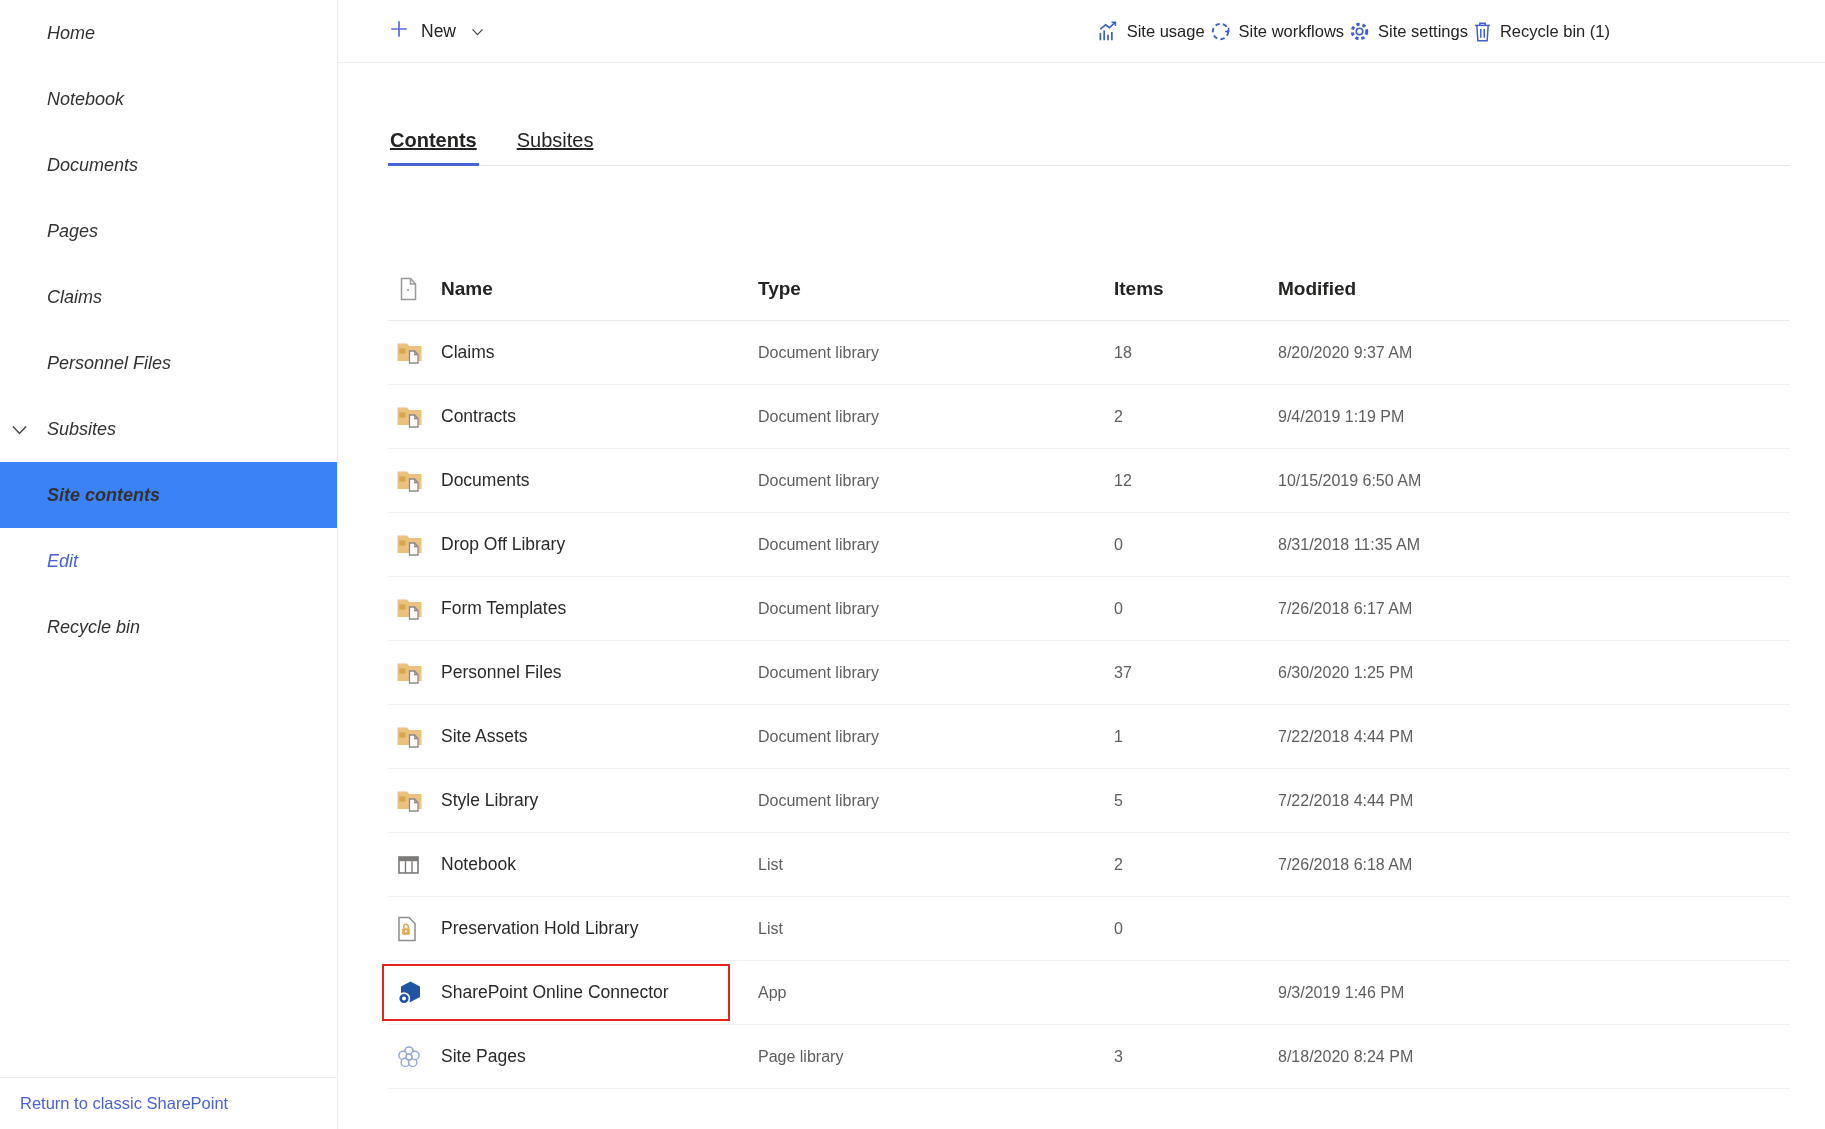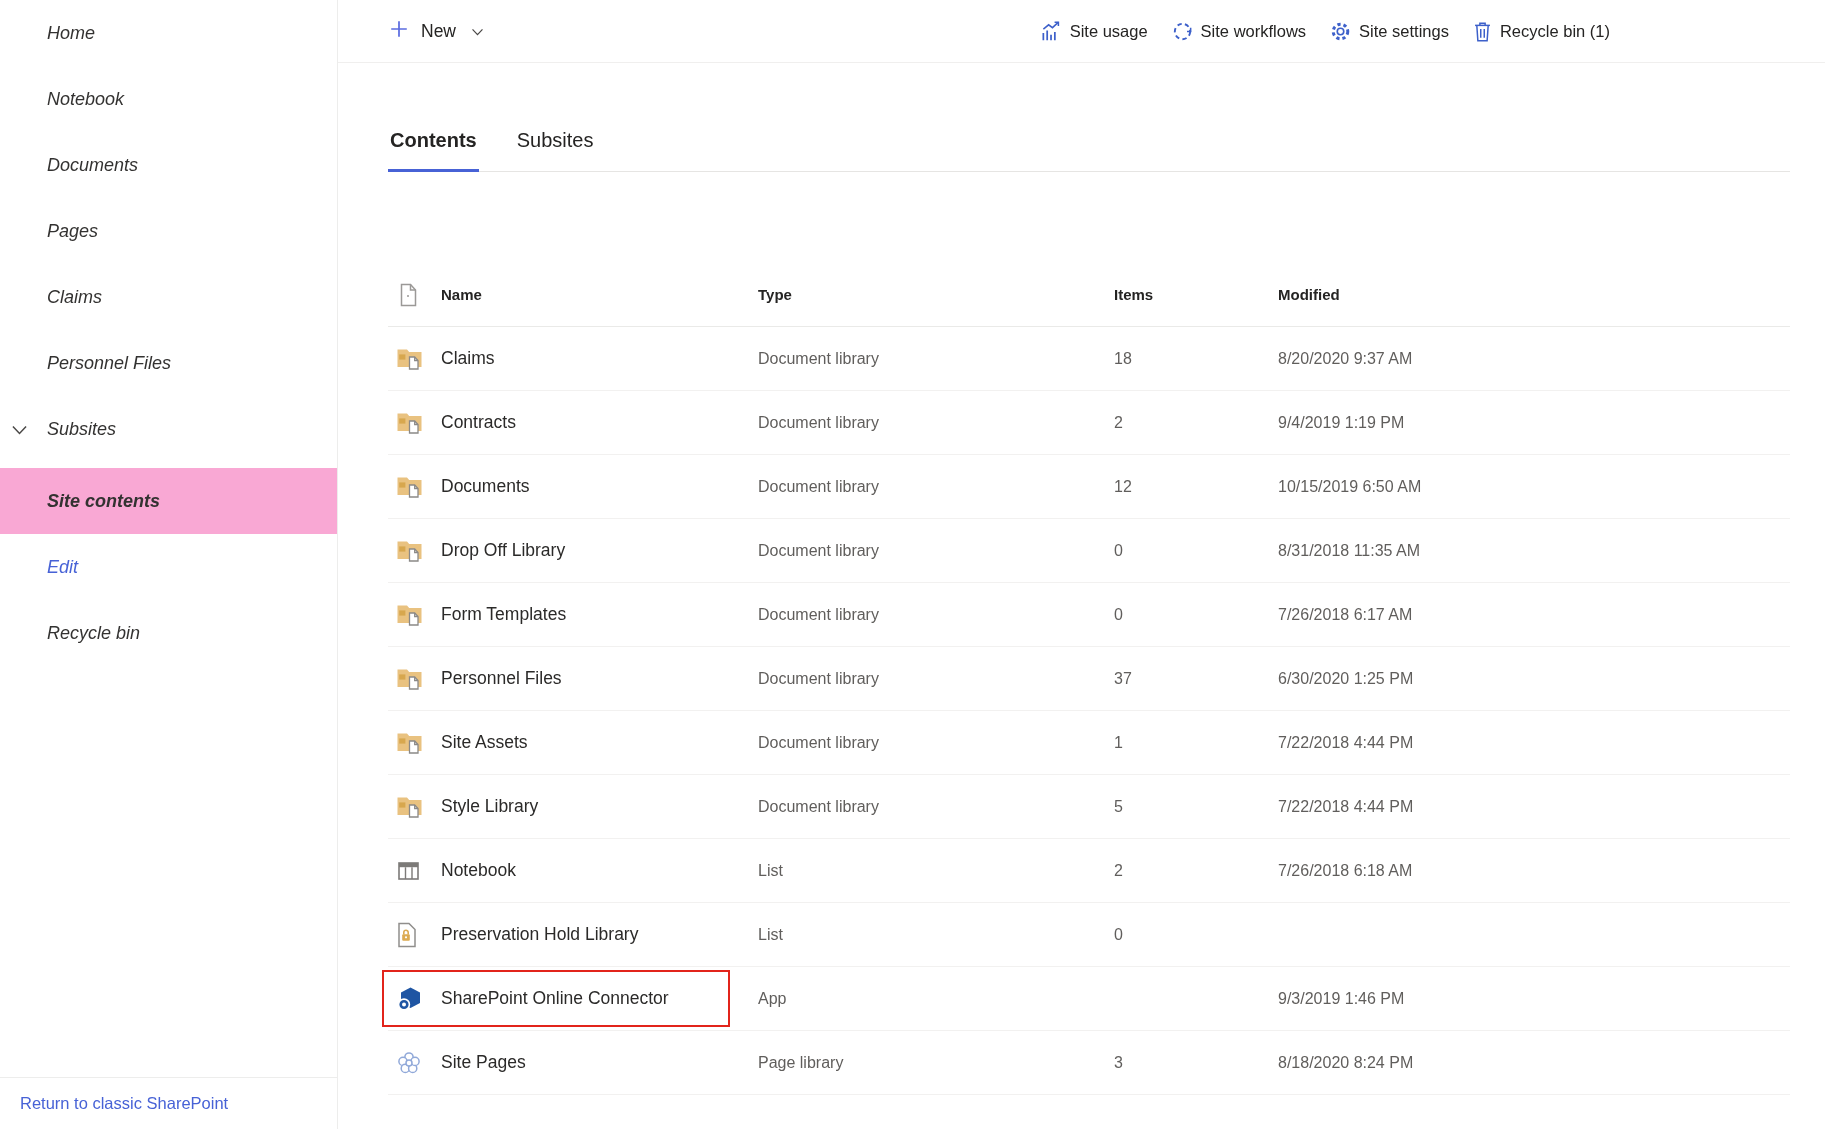--- a/index.html
+++ b/index.html
@@ -21,21 +21,21 @@
 
   
   .sidebar{
     width:338px;min-width:338px;height:100%;
     border-right:1px solid #ededec;position:relative;background:#fff;
   }
   .nav-item{
     height:66px;display:flex;align-items:center;padding-left:47px;
     font-size:18px;color:var(--ink-soft);cursor:pointer;position:relative;white-space:nowrap;font-style:italic;
   }
-  .nav-item.selected{background:#f9a8d4;font-weight:bold;margin-top:6px;}
+  .nav-item.selected{background:#3b82f6;font-weight:bold;}
   .nav-item.link{color:var(--accent);}
   .nav-item .chev{
     position:absolute;left:8px;top:50%;transform:translateY(-50%);
     width:22px;height:22px;display:flex;align-items:center;justify-content:center;color:#4a4846;
   }
   .sidebar-footer{
     position:absolute;left:0;right:0;bottom:0;height:52px;
     border-top:1px solid #ededec;display:flex;align-items:center;padding-left:20px;
   }
   .sidebar-footer a{font-size:16.5px;color:var(--accent);text-decoration:none;cursor:pointer;}
@@ -45,48 +45,48 @@
 
   .cmdbar{
     height:63px;display:flex;align-items:center;padding-left:50px;
     border-bottom:1px solid #f0efee;flex:none;
   }
   .new-btn{
     display:flex;align-items:center;gap:11px;background:none;border:none;padding:0;
     font-family:inherit;font-size:17.5px;color:var(--ink);cursor:pointer;
   }
   .new-btn .chevsm{display:flex;align-items:center;margin-left:2px;}
-  .far-actions{margin-left:auto;margin-right:213px;display:flex;align-items:center;gap:19px;}
+  .far-actions{margin-left:auto;margin-right:213px;display:flex;align-items:center;}
   .action{
     display:flex;align-items:center;gap:7px;background:none;border:none;padding:0 2px;
     font-family:inherit;font-size:16.5px;color:var(--ink);cursor:pointer;white-space:nowrap;
   }
   .action .aicon{display:flex;align-items:center;}
 
   .tabs{
     margin:66px 35px 0 50px;display:flex;gap:36px;
     border-bottom:1px solid #e6e5e3;flex:none;
   }
   .tab{
-    font-size:20px;color:var(--ink);padding:0 2px 19px 2px;cursor:pointer;position:relative;
+    font-size:20px;color:var(--ink);padding:0 2px 13px 2px;cursor:pointer;position:relative;text-decoration:underline;
   }
   .tab.active{font-weight:bold;}
   .tab.active::after{
     content:'';position:absolute;left:0;right:0;bottom:-1px;height:3px;background:var(--accent);
   }
 
   
   .table{margin:91px 35px 0 50px;flex:none;}
   .trow{
     display:grid;grid-template-columns:45px 317px 356px 164px 1fr;
     align-items:center;height:64px;padding-left:8px;position:relative;
     border-bottom:1px solid var(--line-soft);
   }
   .thead{border-bottom:1px solid #eaeae8;}
-  .thead .hcell{font-size:15px;font-weight:bold;color:var(--ink);}
+  .thead .hcell{font-size:19px;font-weight:bold;color:var(--ink);}
   .cell-icon{display:flex;align-items:center;}
   .cell-name{font-size:17.5px;color:#2b2a29;}
   .cell-type,.cell-items,.cell-modified{font-size:16px;color:var(--gray-text);}
   .row-highlight{
     position:absolute;left:-6px;top:3px;width:348px;height:57px;
     border:2px solid #e2241b;pointer-events:none;
   }
 </style>
 </head>
 <body>

